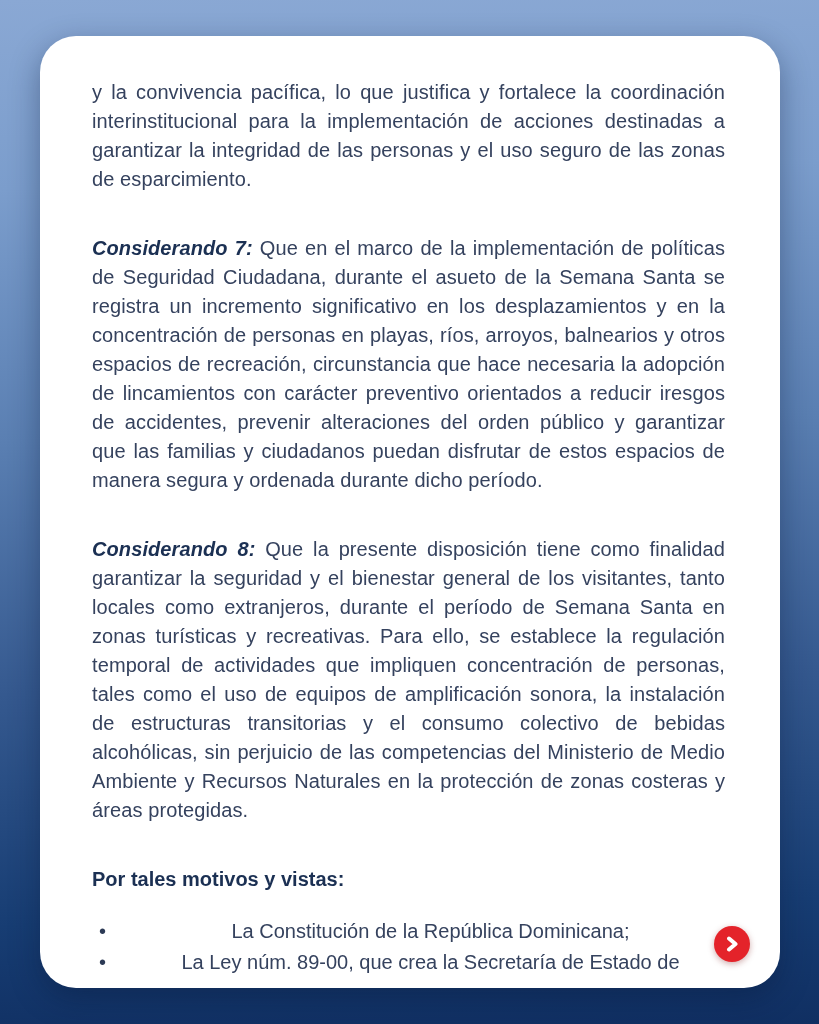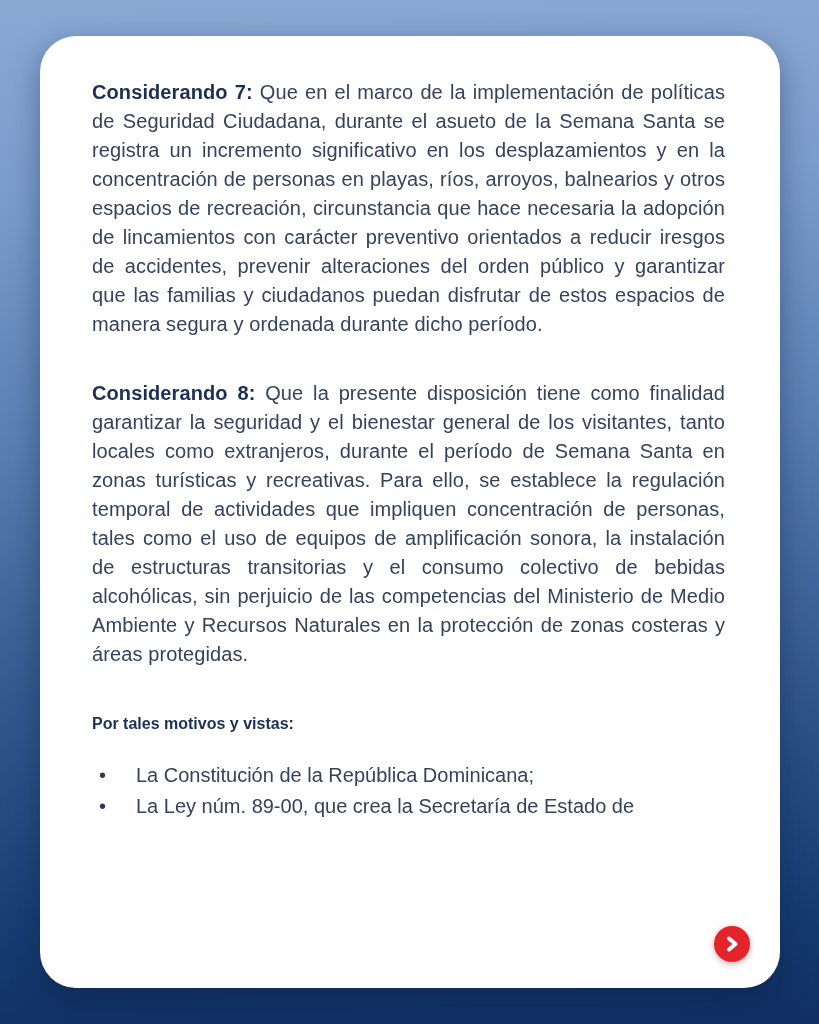--- a/index.html
+++ b/index.html
@@ -41,24 +41,25 @@
     margin: 0 0 40px 0;
     font-size: 20px;
     line-height: 29px;
     text-align: justify;
     color: #35425e;
     letter-spacing: 0.1px;
   }
   .para b, .lead {
     font-weight: bold;
     color: #1b3053;
+    font-style: italic;
   }
   .motives-heading {
     margin: 0 0 22px 0;
-    font-size: 16px;
+    font-size: 20px;
     line-height: 29px;
     font-weight: bold;
     color: #1b3053;
   }
   .bullet-list {
     margin: 0;
   }
   .bullet-row {
     display: flex;
     font-size: 20px;
@@ -66,20 +67,21 @@
     color: #35425e;
   }
   .bullet-glyph {
     width: 44px;
     padding-left: 7px;
     box-sizing: border-box;
     color: #2c3a55;
   }
   .bullet-text {
     flex: 1;
+    text-align: center;
   }
   .next-button {
     position: absolute;
     right: 30px;
     bottom: 26px;
     width: 36px;
     height: 36px;
     border-radius: 50%;
     background: #e4232a;
     border: none;
@@ -93,20 +95,23 @@
   .next-button svg {
     display: block;
   }
 </style>
 </head>
 <body>
 
 <div class="card">
   <div class="content">
 
+    <p class="para">
+      <span>y la convivencia pacífica, lo que justifica y fortalece la coordinación interinstitucional para la implementación de acciones destinadas a garantizar la integridad de las personas y el uso seguro de las zonas de esparcimiento.</span>
+    </p>
 
     <p class="para">
       <b class="lead">Considerando 7: </b>
       <span>Que en el marco de la implementación de políticas de Seguridad Ciudadana, durante el asueto de la Semana Santa se registra un incremento significativo en los desplazamientos y en la concentración de personas en playas, ríos, arroyos, balnearios y otros espacios de recreación, circunstancia que hace necesaria la adopción de lincamientos con carácter preventivo orientados a reducir iresgos de accidentes, prevenir alteraciones del orden público y garantizar que las familias y ciudadanos puedan disfrutar de estos espacios de manera segura y ordenada durante dicho período.</span>
     </p>
 
     <p class="para">
       <b class="lead">Considerando 8: </b>
       <span>Que la presente disposición tiene como finalidad garantizar la seguridad y el bienestar general de los visitantes, tanto locales como extranjeros, durante el período de Semana Santa en zonas turísticas y recreativas. Para ello, se establece la regulación temporal de actividades que impliquen concentración de personas, tales como el uso de equipos de amplificación sonora, la instalación de estructuras transitorias y el consumo colectivo de bebidas alcohólicas, sin perjuicio de las competencias del Ministerio de Medio Ambiente y Recursos Naturales en la protección de zonas costeras y áreas protegidas.</span>
     </p>

